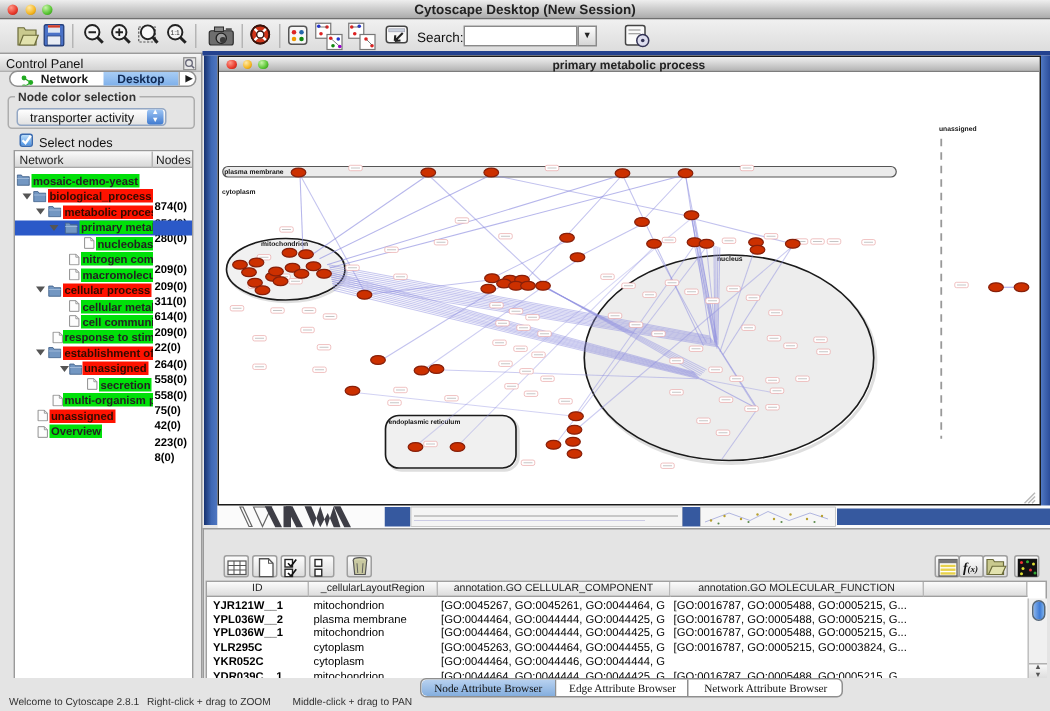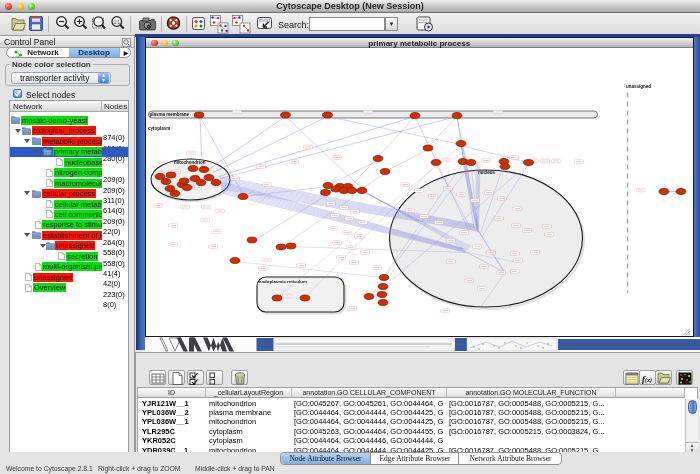--- a/index.html
+++ b/index.html
@@ -47,21 +47,21 @@
     background:linear-gradient(#bfe0fb,#4c94e6); border:1px solid #3a6bb0; border-radius:2px;
     color:#fff; font-size:9px; font-weight:bold; line-height:8px; text-align:center; }
   #chklbl { position:absolute; left:26px; top:54px; font-size:8.5px; color:#111; }
   #treebox { position:absolute; left:9px; top:64px; width:120px; height:355px;
     background:#fff; border:1px solid #9a9a9a; }
   #treehead { position:absolute; left:0; top:0; width:118px; height:11px;
     background:linear-gradient(#fafafa,#d8d8d8); border-bottom:1px solid #a8a8a8; }
   #treehead .c1 { position:absolute; left:3px; top:1px; font-size:8px; color:#222; }
   #treehead .c2 { position:absolute; left:94px; top:1px; font-size:8px; color:#222; }
   #treehead .sep { position:absolute; left:91px; top:0; width:1px; height:11px; background:#b5b5b5; }
-  .trow { position:absolute; left:0; width:118px; height:10.4px; font-size:7.5px; line-height:10.4px; white-space:nowrap; }
+  .trow { position:absolute; left:0; width:118px; height:10.4px; font-size:7.5px; line-height:10.4px; white-space:nowrap;font-weight:bold; }
   .trow .lab { position:absolute; top:0.7px; height:9px; line-height:9px; padding:0 1px; overflow:hidden; }
   .trow .cnt { position:absolute; left:93px; top:18px; color:#000; }
   .hl-g { background:#00e009; color:#222; }
   .hl-r { background:#ff1200; color:#310b00; }
   .tarrow { position:absolute; top:3px; width:0; height:0; border-left:3px solid transparent;
     border-right:3px solid transparent; border-top:4px solid #555; }
   .ticon { position:absolute; top:1.2px; width:9px; height:8px; }
   
   #mdi-topline { left:135px; top:34px; width:565px; height:2.5px; background:#23418e; }
   #mdi-left { left:136px; top:36.5px; width:9px; height:313px; background:linear-gradient(90deg,#16316f,#3f68b4 55%,#4f77c2); }
@@ -368,21 +368,21 @@
           </svg>
           <span class="lab hl-r" style="left:45px;max-width:47px">unassigned</span>
           <span class="cnt" style="">558(0)</span>
         </div>
         <div class="trow" style="top:150.02px;">
           <svg class="ticon" width="8" height="9" viewBox="0 0 8 9" style="left:47px">
             <path d="M0.5 0.5 L5.2 0.5 L7.5 2.8 L7.5 8.5 L0.5 8.5 Z" fill="#fdfdfd" stroke="#888" stroke-width="0.7"></path>
             <path d="M5.2 0.5 L5.2 2.8 L7.5 2.8" fill="none" stroke="#888" stroke-width="0.6"></path>
           </svg>
           <span class="lab hl-g" style="left:56px;max-width:36px">secretion</span>
-          <span class="cnt" style="">41(4)</span>
+          <span class="cnt" style="">75(0)</span>
         </div>
         <div class="trow" style="top:160.46px;">
           <svg class="ticon" width="8" height="9" viewBox="0 0 8 9" style="left:24px">
             <path d="M0.5 0.5 L5.2 0.5 L7.5 2.8 L7.5 8.5 L0.5 8.5 Z" fill="#fdfdfd" stroke="#888" stroke-width="0.7"></path>
             <path d="M5.2 0.5 L5.2 2.8 L7.5 2.8" fill="none" stroke="#888" stroke-width="0.6"></path>
           </svg>
           <span class="lab hl-g" style="left:32px;max-width:60px">multi-organism pro</span>
           <span class="cnt" style="">42(0)</span>
         </div>
         <div class="trow" style="top:170.9px;">

